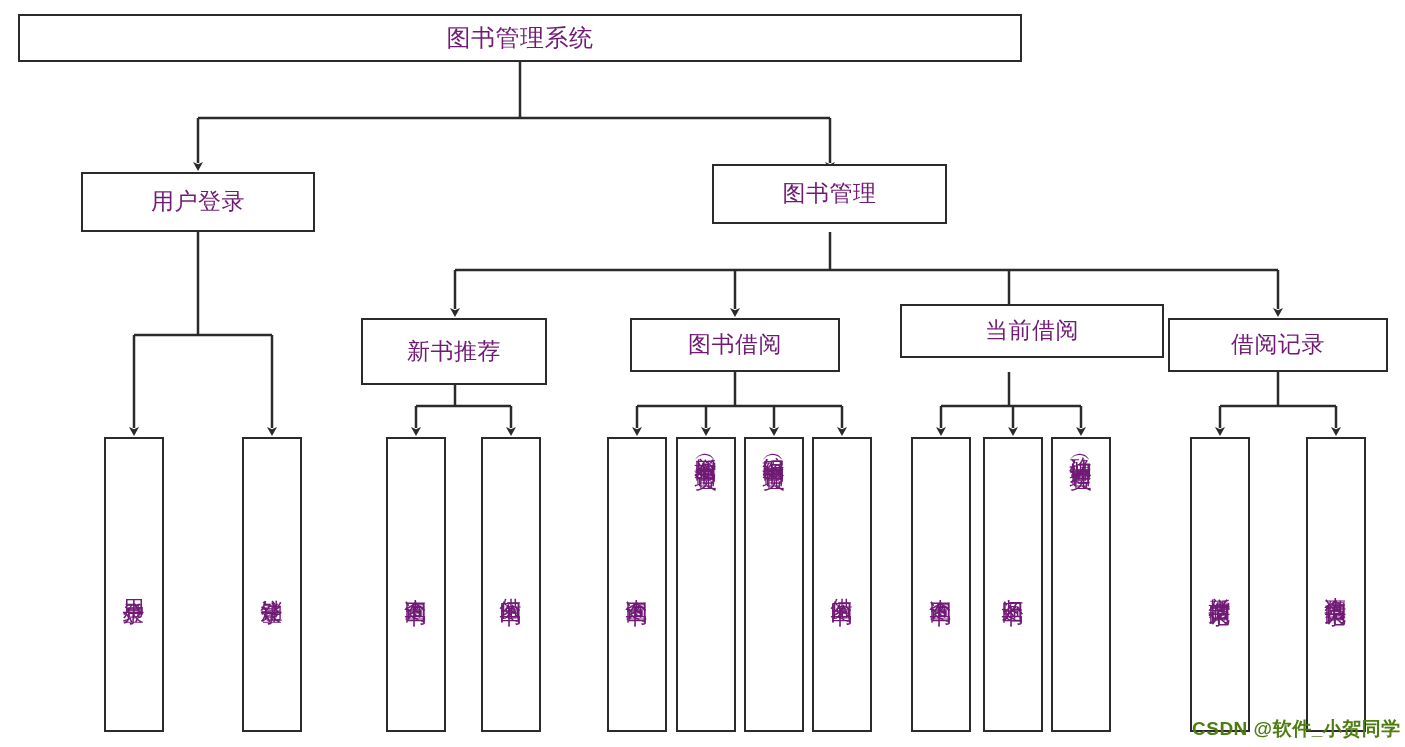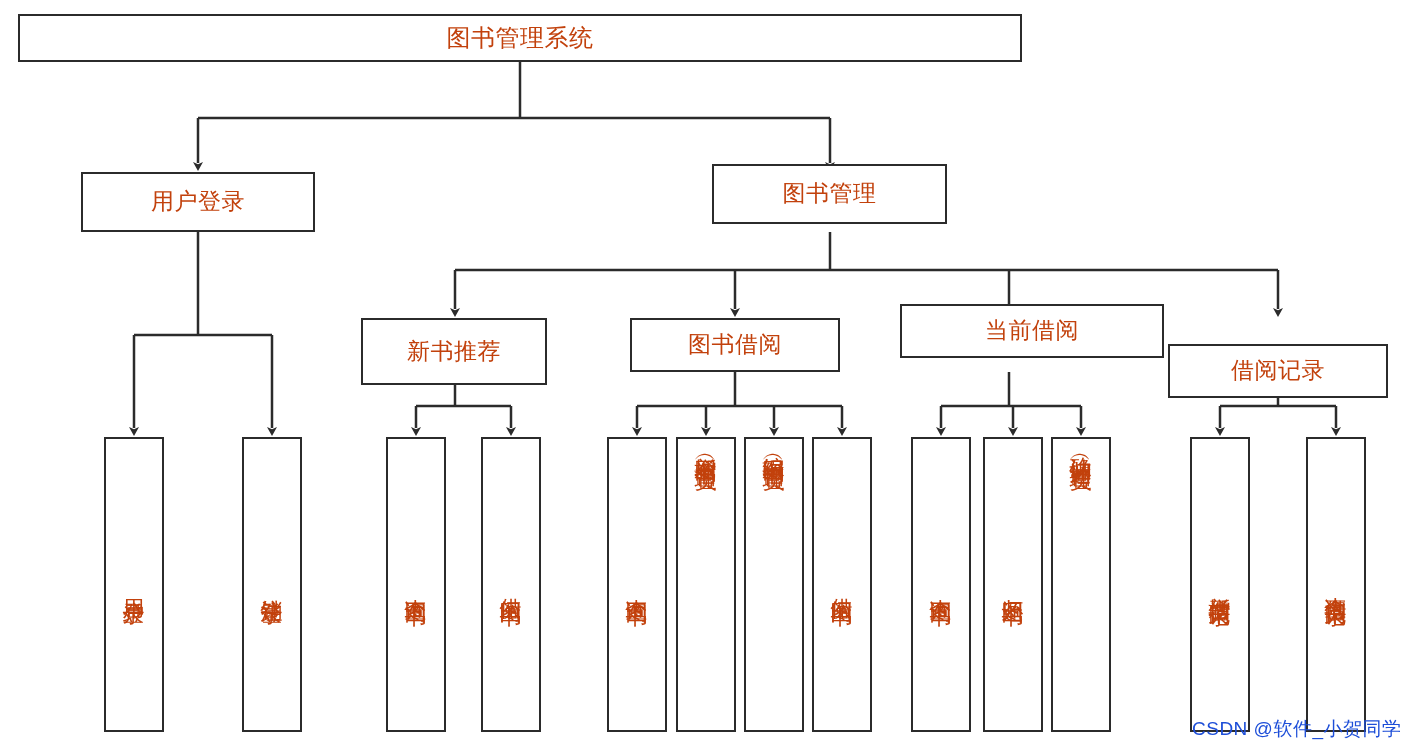--- a/index.html
+++ b/index.html
@@ -34,21 +34,21 @@
     border: 2.5px solid #2b2b2b;
     display: flex;
     align-items: center;
     justify-content: center;
     z-index: 3;
   }
   .node-label {
     font-size: 23px;
     line-height: 1.18;
     letter-spacing: 0.5px;
-    color: #c2410c;
+    color: #701a75;
     white-space: nowrap;
     text-align: right;
   }
   .node.root .node-label { font-size: 24px; }
   .node.level1 .node-label { font-size: 23px; }
   .node.level2 .node-label { font-size: 23px; }
   
   .node.leaf {
     align-items: flex-start;
     justify-content: center;
@@ -62,24 +62,25 @@
     letter-spacing: 2px;
     white-space: nowrap;
     margin: 0 auto;
   }
   .node.leaf.center-text {
     align-items: center;
   }
   .watermark {
     position: absolute;
     font-size: 19px;
-    color: #1d4ed8;
+    color: #4d7c0f;
     white-space: nowrap;
     z-index: 5;
     letter-spacing: 0.5px;
+    font-weight: bold;
   }
 </style>
 </head>
 <body>
 
 <div id="canvas">
 
   <svg id="wires" viewBox="0 0 1405 747" xmlns="http://www.w3.org/2000/svg">
     <defs>
       <marker id="arrowhead" markerWidth="9" markerHeight="10" refX="1" refY="5" orient="auto" markerUnits="userSpaceOnUse">
@@ -143,21 +144,21 @@
 
   <div class="node level2" style="left:361px; top:318px; width:186px; height:67px;">
     <span class="node-label">新书推荐</span>
   </div>
   <div class="node level2" style="left:630px; top:318px; width:210px; height:54px;">
     <span class="node-label">图书借阅</span>
   </div>
   <div class="node level2" style="left:900px; top:304px; width:264px; height:54px;">
     <span class="node-label">当前借阅</span>
   </div>
-  <div class="node level2" style="left:1168px; top:318px; width:220px; height:54px;margin-top:26px;">
+  <div class="node level2" style="left:1168px; top:318px; width:220px; height:54px;">
     <span class="node-label">借阅记录</span>
   </div>
 
   <div class="node leaf center-text" style="left:104px; top:437px; width:60px; height:295px;">
     <span class="node-label">用户登录</span>
   </div>
   <div class="node leaf center-text" style="left:242px; top:437px; width:60px; height:295px;">
     <span class="node-label">注销登录</span>
   </div>
   <div class="node leaf center-text" style="left:386px; top:437px; width:60px; height:295px;">

